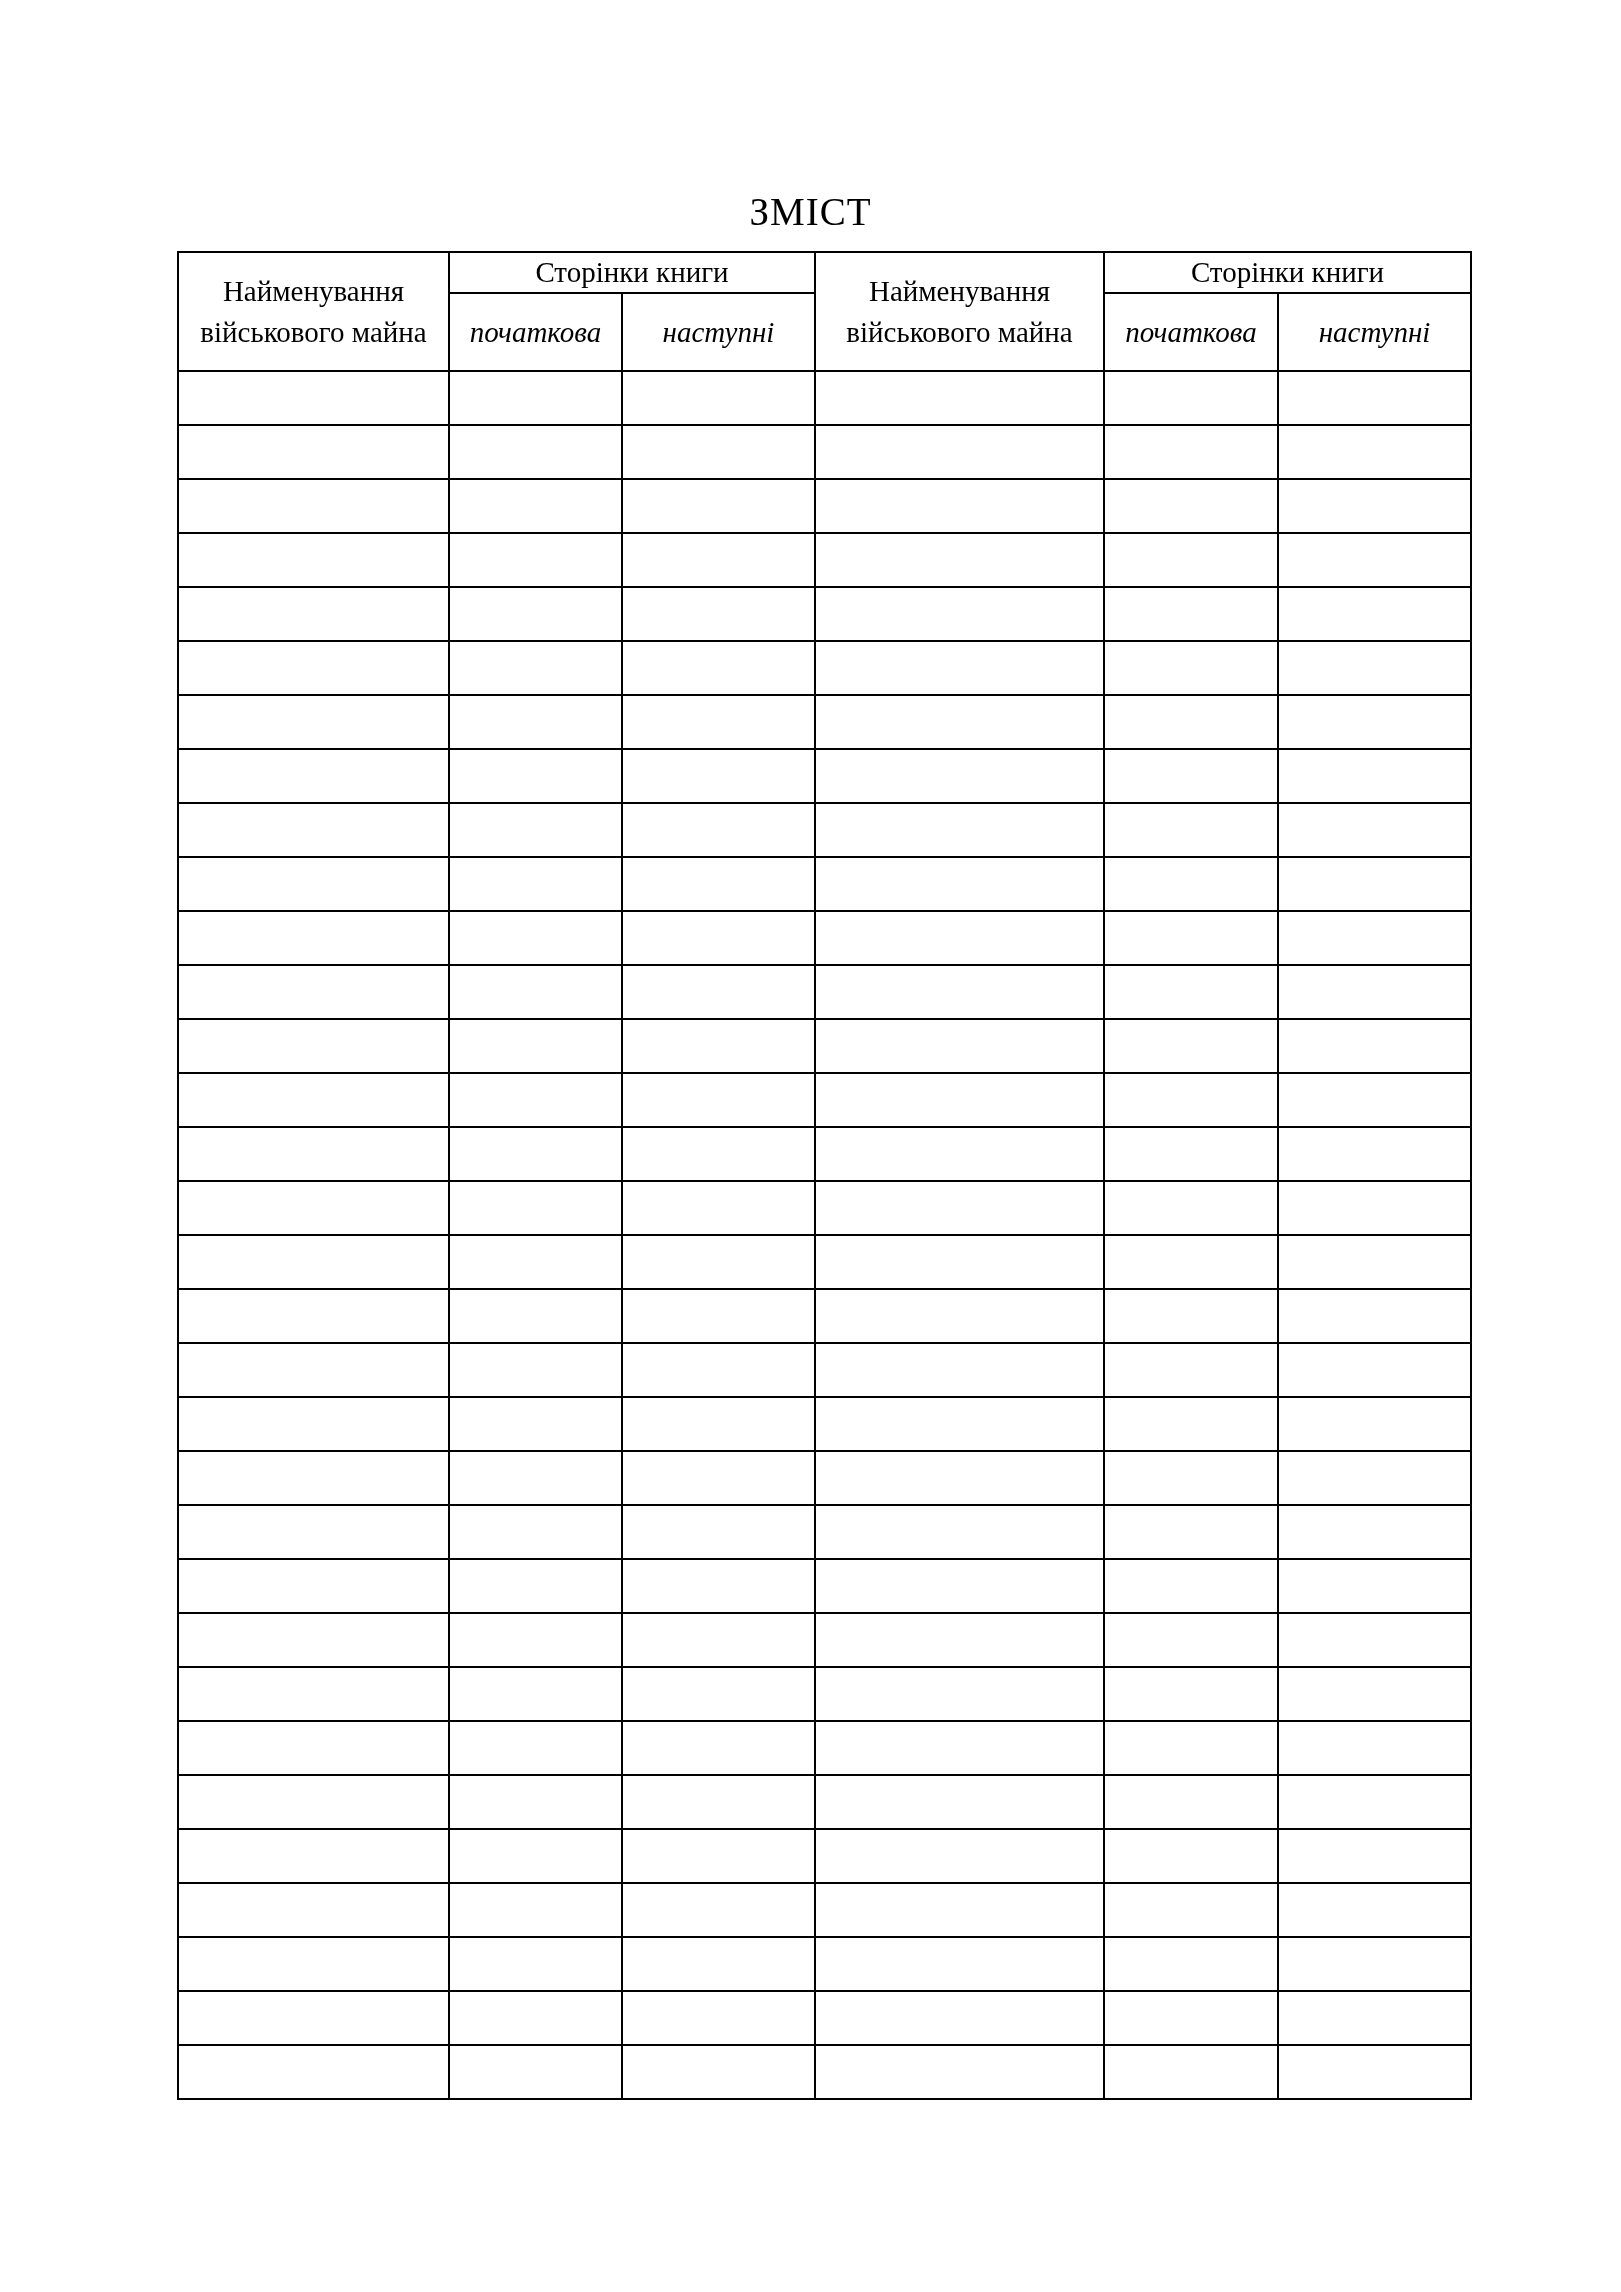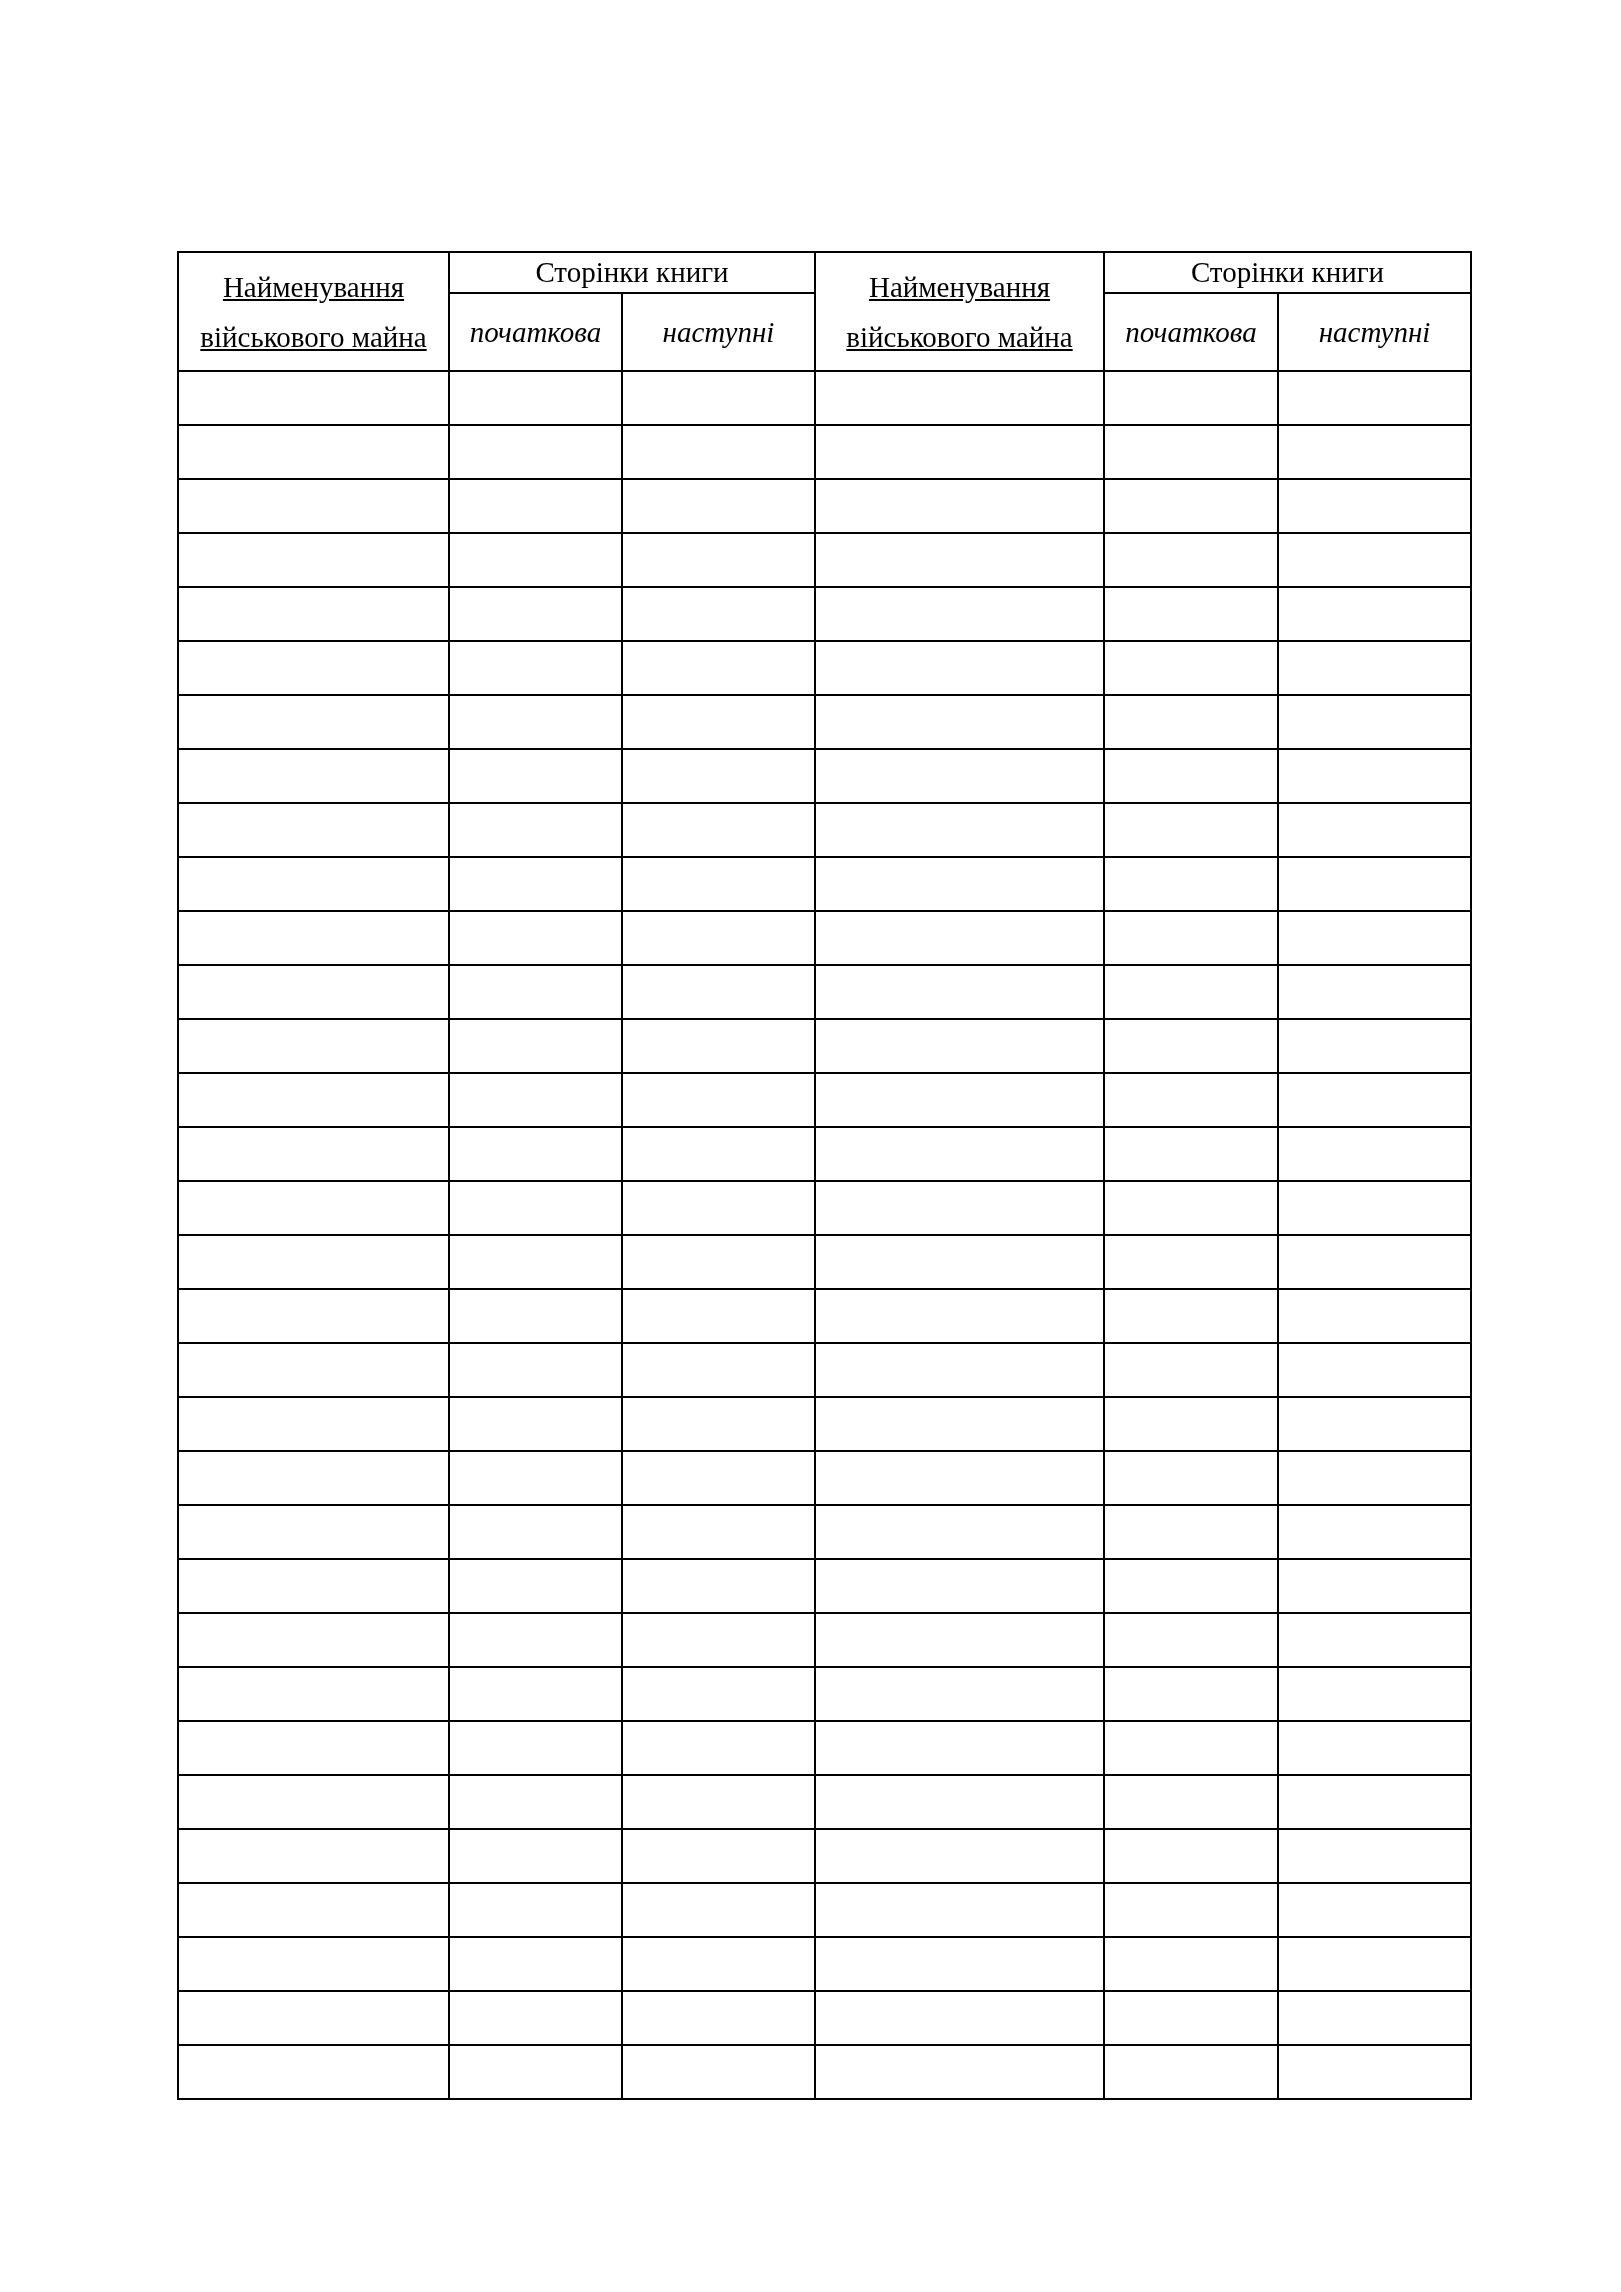--- a/index.html
+++ b/index.html
@@ -44,23 +44,22 @@
     font-weight: normal;
     background: #ffffff;
   }
   thead th {
     font-size: 29px;
     text-align: center;
     vertical-align: middle;
     border-bottom-width: 2.9px;
   }
   th.name-col {
-    line-height: 50px;
+    line-height: 41px;
     padding: 0 5.9px;
-    text-decoration: underline;
   }
   th.pages-group {
     height: 38px;
     line-height: 39px;
     border-bottom-width: 2.9px;
   }
   th.page-sub {
     height: 76px;
     vertical-align: middle;
     padding-top: 5.9px;
@@ -68,20 +67,21 @@
   }
   tbody td {
     height: 52px;
   }
 </style>
 </head>
 <body>
 
 <div class="page">
 
+  <div class="doc-title">ЗМІСТ</div>
 
   <table class="contents">
     <colgroup>
       <col style="width:271px">
       <col style="width:173px">
       <col style="width:193px">
       <col style="width:289px">
       <col style="width:174px">
       <col style="width:193px">
     </colgroup>

